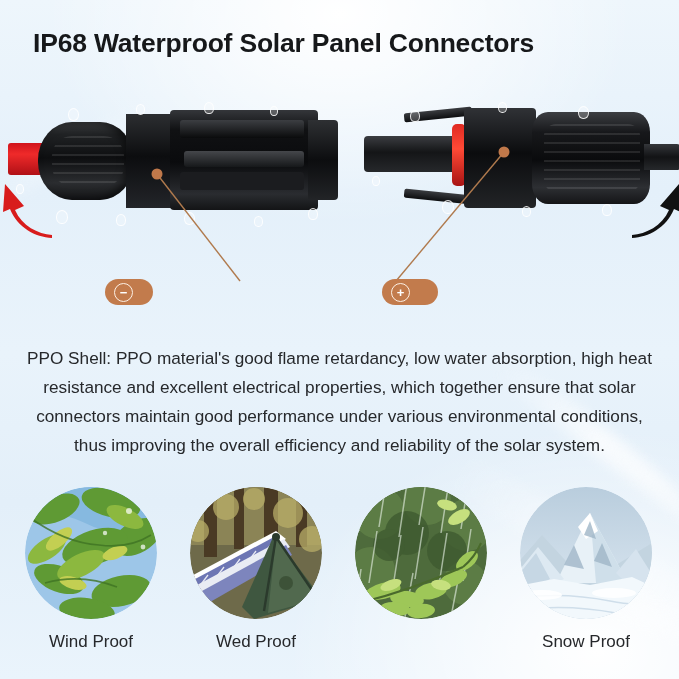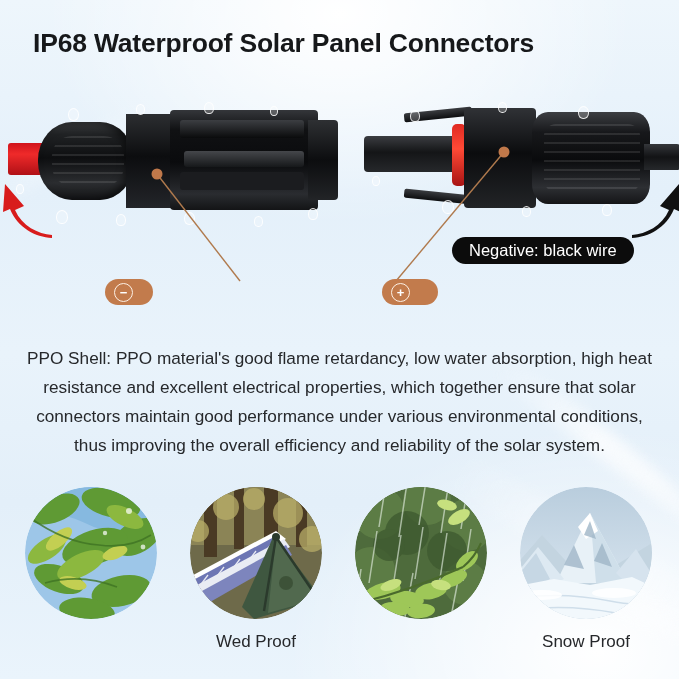--- a/index.html
+++ b/index.html
@@ -330,23 +330,20 @@
   </svg>
 
   <svg id="leaders" viewBox="0 0 679 679">
     <line x1="157" y1="174" x2="240" y2="281" stroke="#b07a4d" stroke-width="1.4"></line>
     <circle cx="157" cy="174" r="5.5" fill="#c0784a"></circle>
     <line x1="504" y1="152" x2="396" y2="281" stroke="#b07a4d" stroke-width="1.4"></line>
     <circle cx="504" cy="152" r="5.5" fill="#c0784a"></circle>
   </svg>
 
 
-  <div id="badge-negative" class="badge">
-    <span>Negative: black wire</span>
-  </div>
 
   <div id="badge-female" class="badge">
     <span class="sym">−</span>
   </div>
 
   <div id="badge-male" class="badge">
     <span class="sym">+</span>
   </div>
 
   <div id="ppo-paragraph">PPO Shell: PPO material's good flame retardancy, low water absorption, high heat resistance and excellent electrical properties, which together ensure that solar connectors maintain good performance under various environmental conditions, thus improving the overall efficiency and reliability of the solar system.</div>
@@ -389,20 +386,21 @@
               <path d="M20 96 Q 56 86 92 100"></path>
             </g>
             <g fill="#ffffff" opacity=".7">
               <circle cx="104" cy="24" r="3"></circle>
               <circle cx="80" cy="46" r="2.2"></circle>
               <circle cx="118" cy="60" r="2.4"></circle>
             </g>
           </g>
         </svg>
       </div>
+      <div class="flabel">Wind Proof</div>
     </div>
 
     <div class="feature" id="feature-1">
       <div class="circle">
         <svg viewBox="0 0 132 132" width="132" height="132">
           <defs>
             <clipPath id="c1">
                 <circle cx="66" cy="66" r="66"></circle>
               </clipPath>
           </defs>

